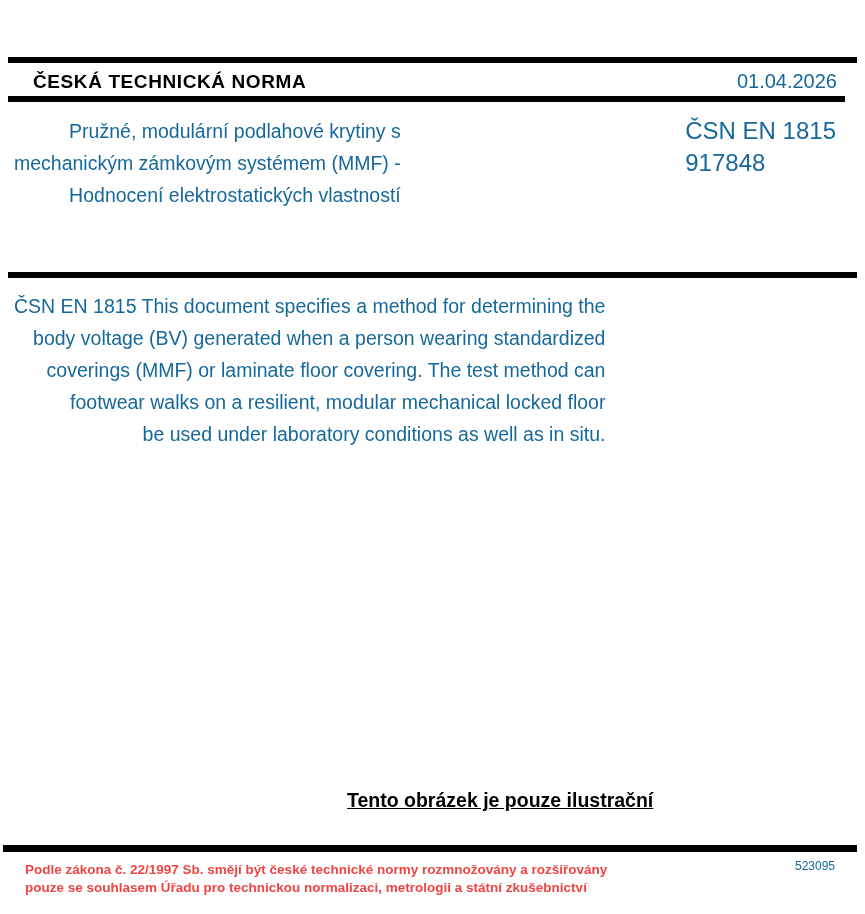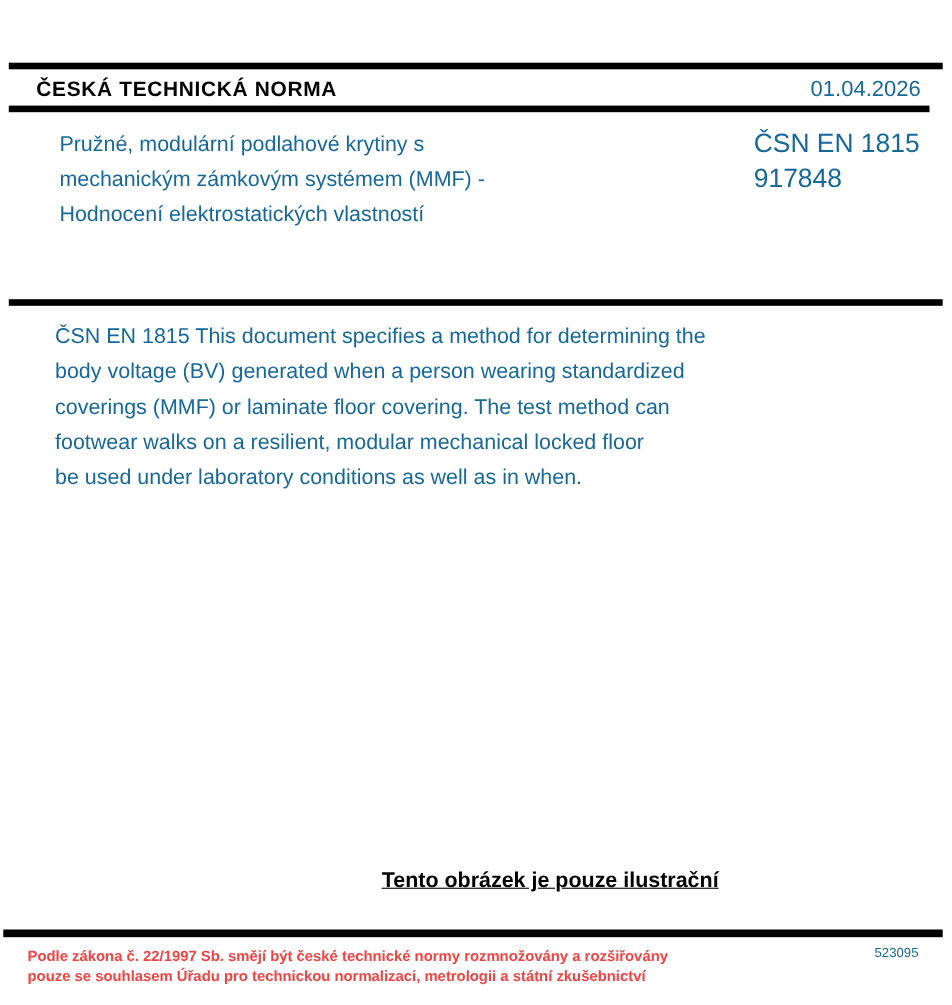--- a/index.html
+++ b/index.html
@@ -13,20 +13,21 @@
     position: relative;
     font-family: "Liberation Sans", sans-serif;
     overflow: hidden;
   }
   .rule {
     position: absolute;
     background: #000000;
   }
   .blue {
     color: #16689b;
+    text-align: right;
   }
   .header-label {
     position: absolute;
     left: 13px;
     top: 71px;
     font-size: 19px;
     font-weight: bold;
     letter-spacing: 0.6px;
     color: #000000;
     white-space: nowrap;
@@ -39,39 +40,37 @@
     font-size: 20px;
     white-space: nowrap;
   }
   .title-block {
     position: absolute;
     left: 14px;
     top: 115px;
     font-size: 19.5px;
     line-height: 32px;
     white-space: nowrap;
-    margin-left: 40px;
   }
   .designation-block {
     position: absolute;
     right: 29px;
     top: 115px;
     font-size: 24px;
     line-height: 32px;
     text-align: left;
     white-space: nowrap;
   }
   .abstract-block {
     position: absolute;
     left: 14px;
     top: 290px;
     font-size: 19.5px;
     line-height: 32px;
     white-space: nowrap;
-    margin-left: 36px;
   }
   .illustration-note {
     position: absolute;
     left: 347px;
     top: 789px;
     font-size: 19.5px;
     font-weight: bold;
     color: #000000;
     white-space: nowrap;
     text-decoration: underline;
@@ -115,21 +114,21 @@
   <div>917848</div>
 </div>
 
 <div class="rule" style="left:8px; top:272px; width:849px; height:6px;"></div>
 
 <div class="abstract-block blue">
   <div>ČSN EN 1815 This document specifies a method for determining the</div>
   <div>body voltage (BV) generated when a person wearing standardized</div>
   <div>coverings (MMF) or laminate floor covering. The test method can</div>
   <div>footwear walks on a resilient, modular mechanical locked floor</div>
-  <div>be used under laboratory conditions as well as in when.</div>
+  <div>be used under laboratory conditions as well as in situ.</div>
 </div>
 
 <div class="illustration-note">Tento obrázek je pouze ilustrační</div>
 
 <div class="rule" style="left:3px; top:845px; width:854px; height:7px;"></div>
 
 <div class="footer-legal">
   <div>Podle zákona č. 22/1997 Sb. smějí být české technické normy rozmnožovány a rozšiřovány</div>
   <div>pouze se souhlasem Úřadu pro technickou normalizaci, metrologii a státní zkušebnictví</div>
 </div>

